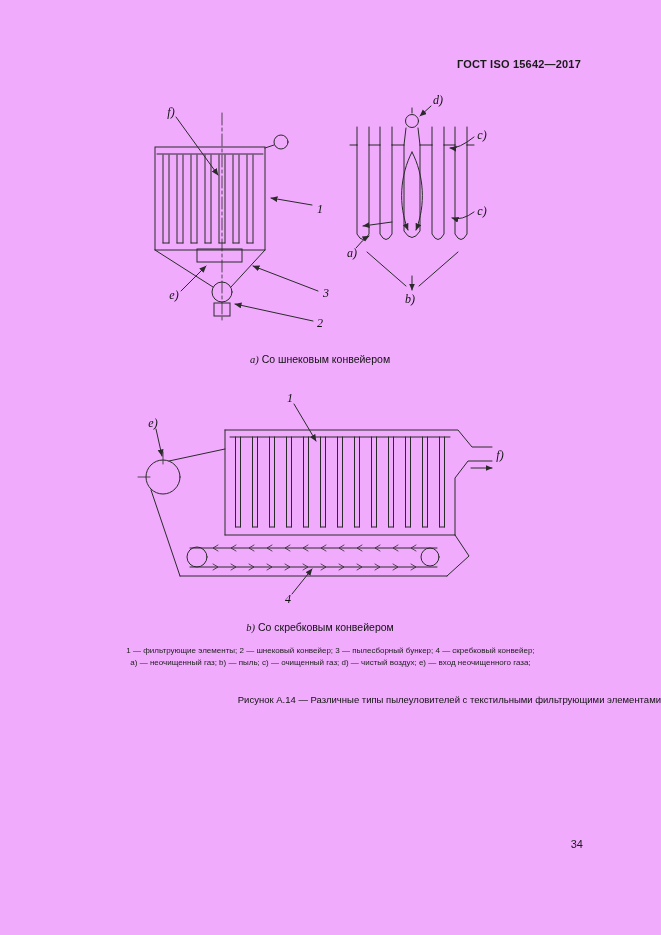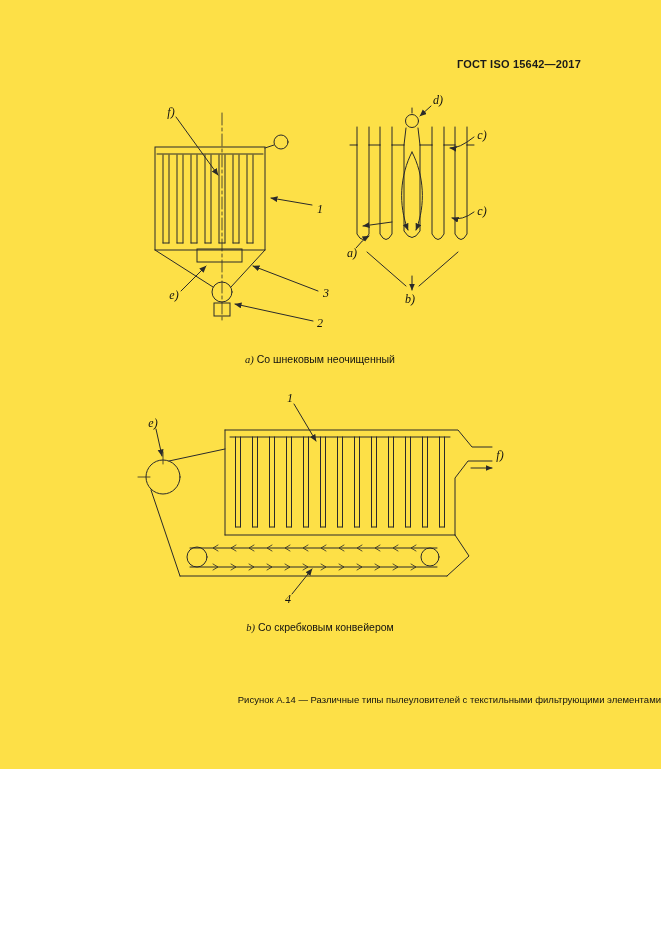--- a/index.html
+++ b/index.html
@@ -1,17 +1,17 @@
 <!DOCTYPE html>
 <html><head>
 <meta charset="utf-8">
 <style>
   *{box-sizing:border-box}
   html,body{margin:0;padding:0;background:#fff}
-  #page{position:relative;width:661px;height:769px;background:#fde047;
+  #page{position:relative;width:661px;height:935px;background:#f0abfc;
         font-family:"Liberation Sans",sans-serif;color:#1a1a1a;outline:1px solid #ddd;overflow:hidden}
   .header{position:absolute;top:58px;right:80px;font-size:11px;font-weight:bold;letter-spacing:.2px}
   .pagenum{position:absolute;top:838px;right:78px;font-size:11px}
   .caption{position:absolute;left:130px;width:380px;text-align:center;font-size:10.5px;color:#111}
   .caption .pfx{font-style:italic;font-family:"Liberation Serif",serif;margin-right:3px}
   .legend{position:absolute;top:645px;left:0;width:100%;text-align:center;font-size:8px;line-height:11.5px;color:#222}
   .figtitle{position:absolute;top:694px;left:0;width:100%;text-align:right;font-size:9.5px;color:#111}
   svg{position:absolute}
   svg line,svg path,svg rect,svg circle{stroke:#2a2a2a;stroke-width:1;fill:none;stroke-linecap:round}
   svg .cl{stroke-dasharray:12 3 3 3;stroke-width:.8}
@@ -136,21 +136,21 @@
       <text x="320" y="327">2</text>
       <text x="438" y="104">d)</text>
       <text x="482" y="139">c)</text>
       <text x="482" y="215">c)</text>
       <text x="352" y="257">a)</text>
       <text x="410" y="303">b)</text>
     </g>
   </svg>
 
   <div class="caption" style="top:353px">
-    <span class="pfx">a)</span><span>Со шнековым неочищенный</span>
+    <span class="pfx">a)</span><span>Со шнековым конвейером</span>
   </div>
 
   <svg style="left:130px;top:385px" width="390" height="235" viewBox="130 385 390 235">
     <defs>
       <marker id="arrB" markerWidth="8" markerHeight="8" refX="6.5" refY="3" orient="auto">
         <path d="M0,0 L7,3 L0,6 Z"></path>
       </marker>
     </defs>
 
     <g>
@@ -259,19 +259,21 @@
       <text x="500" y="459">f)</text>
       <text x="288" y="603">4</text>
     </g>
   </svg>
 
   <div class="caption" style="top:621px">
     <span class="pfx">b)</span><span>Со скребковым конвейером</span>
   </div>
 
   <div class="legend">
+    <div>1 — фильтрующие элементы; 2 — шнековый конвейер; 3 — пылесборный бункер; 4 — скребковый конвейер;</div>
+    <div>a) — неочищенный газ; b) — пыль; c) — очищенный газ; d) — чистый воздух; e) — вход неочищенного газа;</div>
   </div>
 
   <div class="figtitle">Рисунок А.14 — Различные типы пылеуловителей с текстильными фильтрующими элементами</div>
 
   <div class="pagenum">34</div>
 
 </div>
 
 </body></html>

